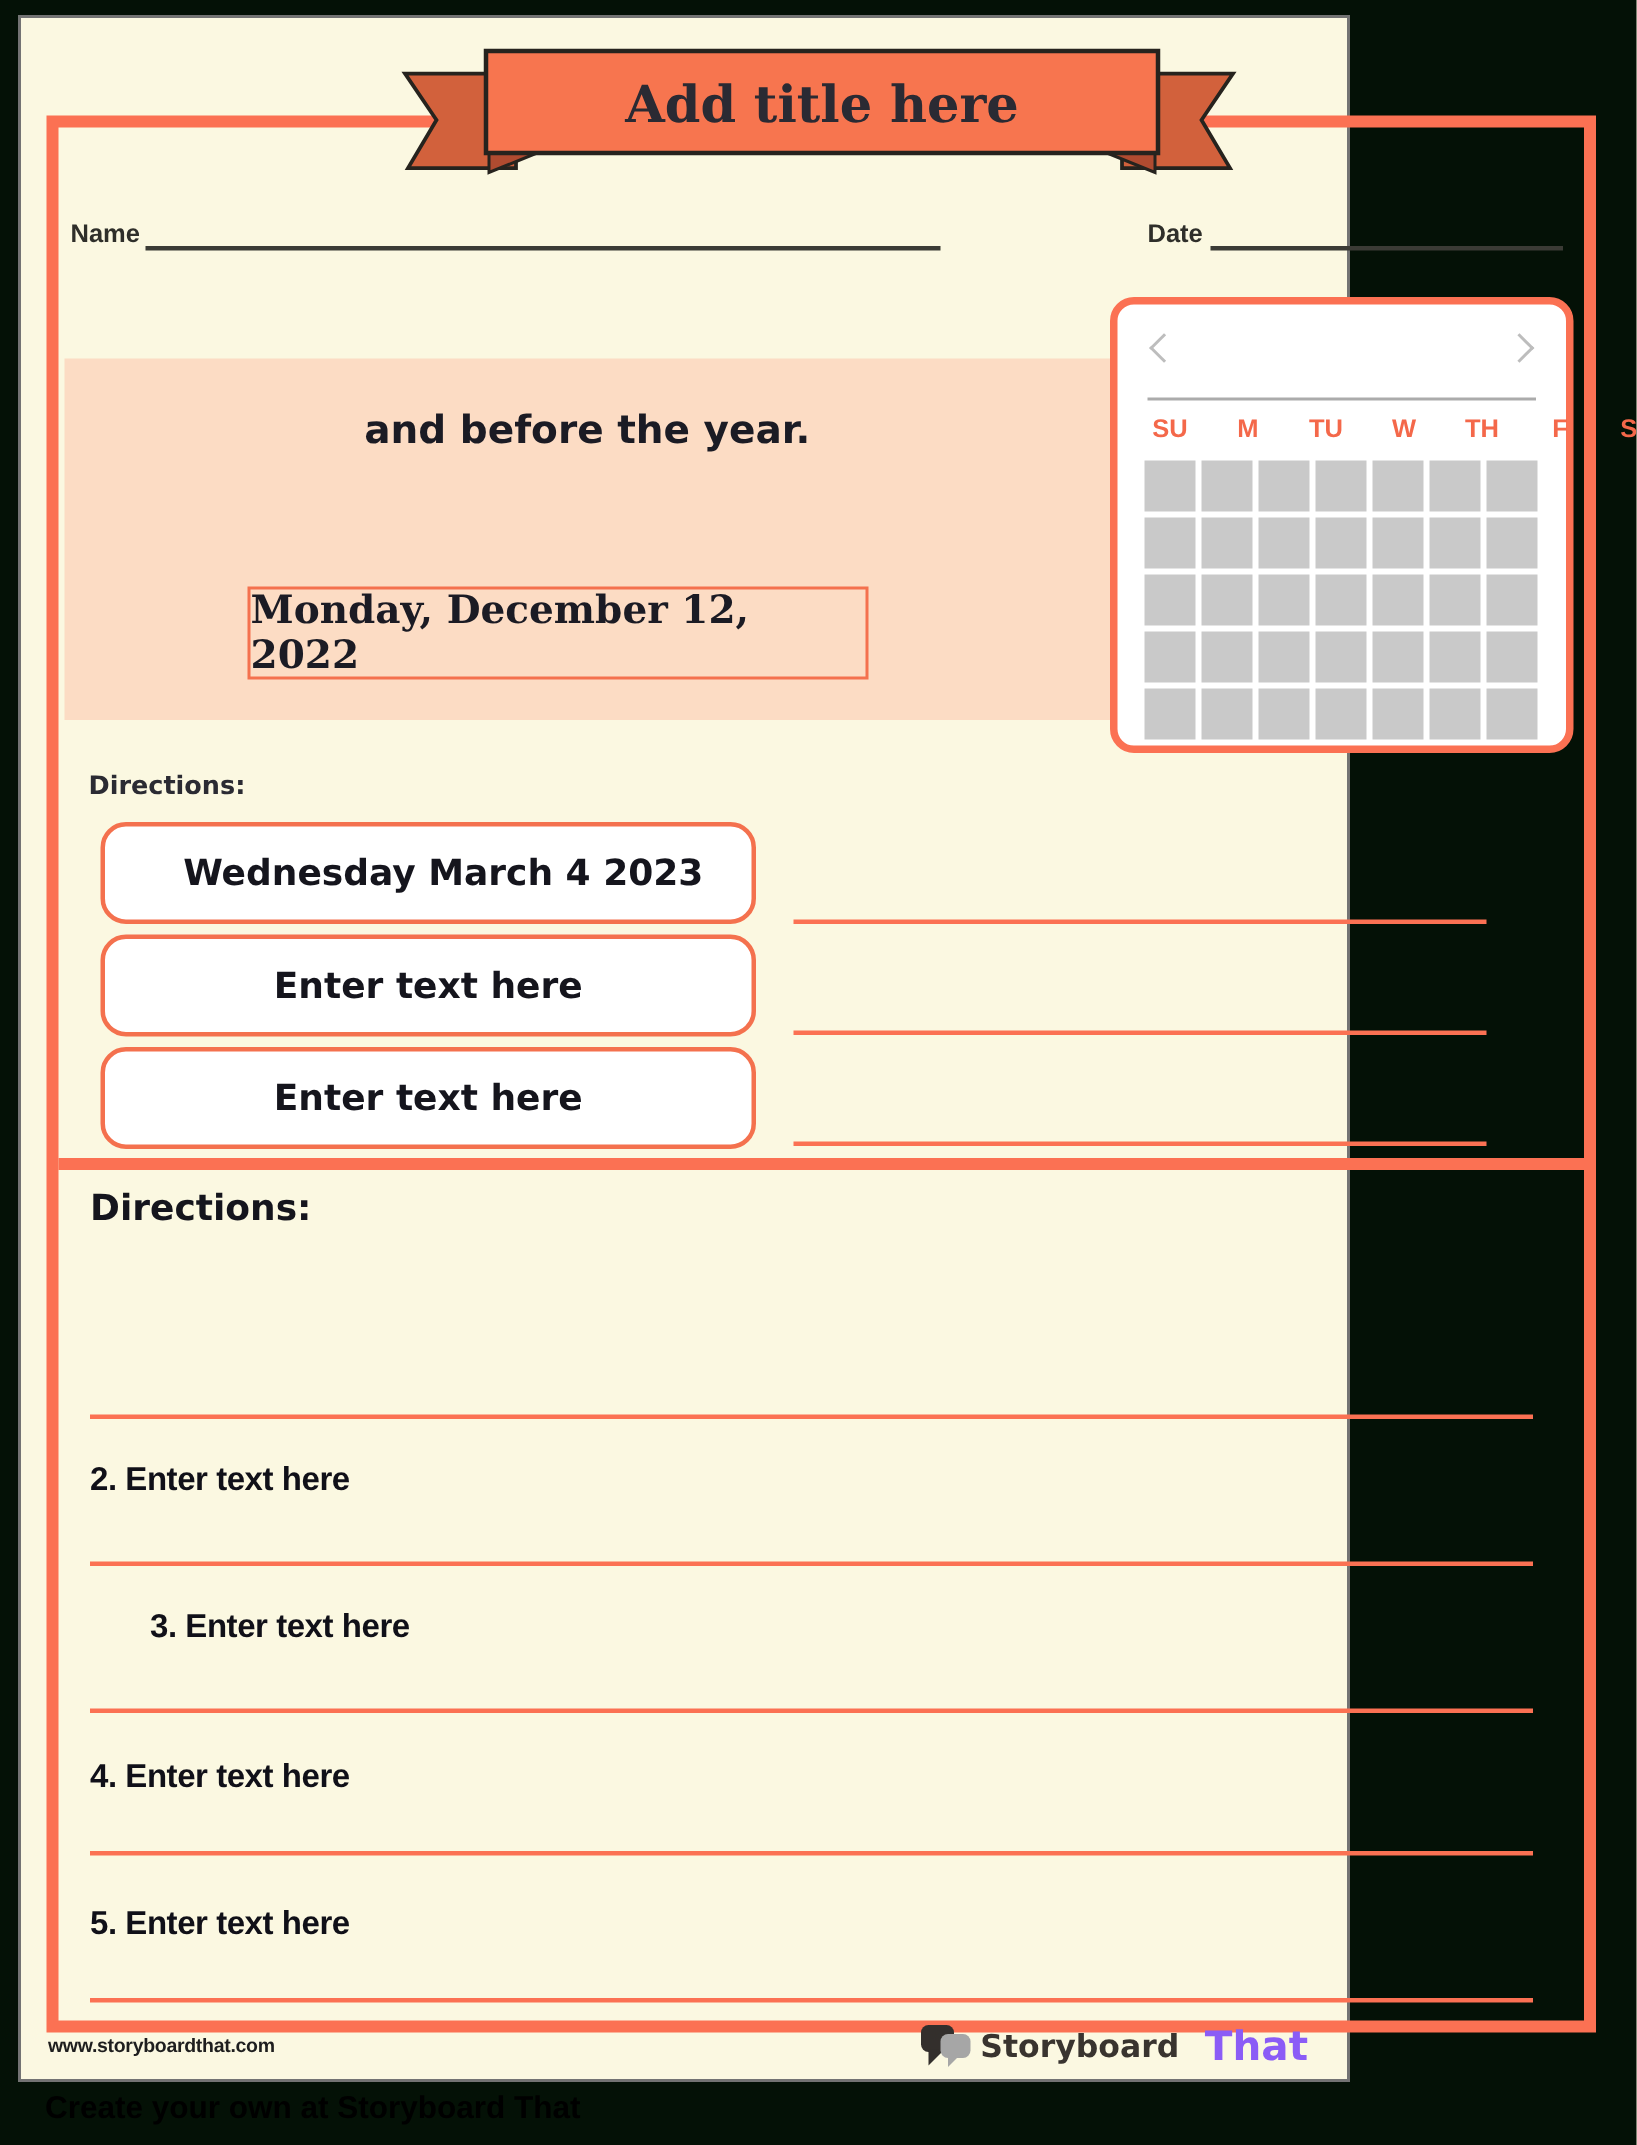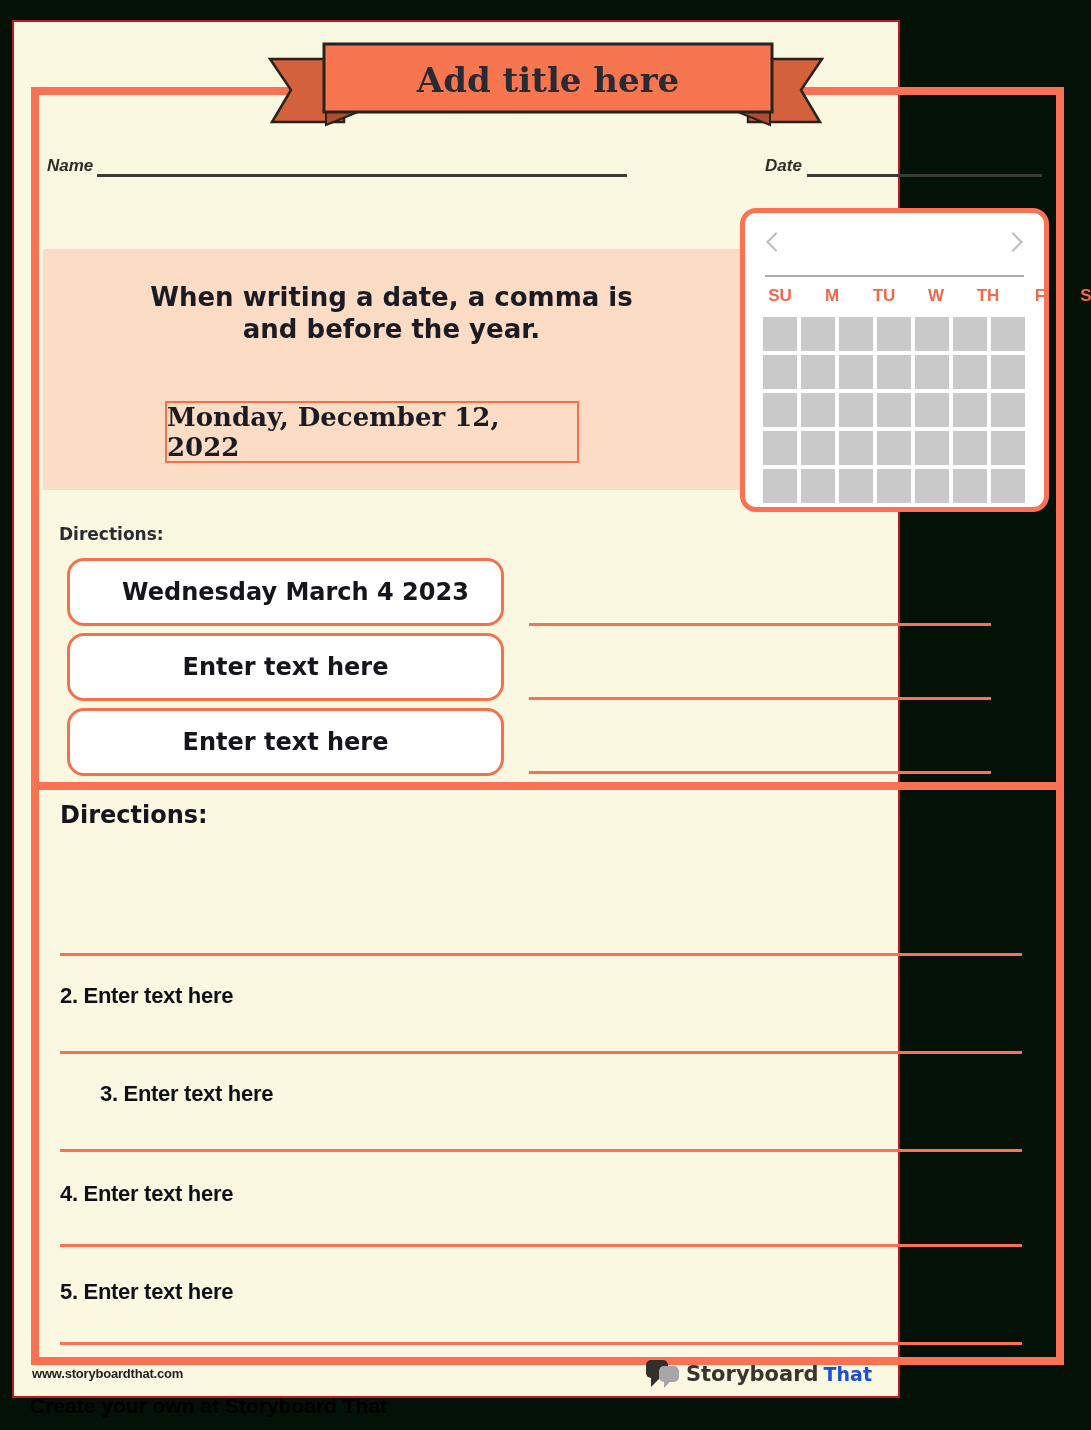--- a/index.html
+++ b/index.html
@@ -2,41 +2,41 @@
 <html style="--accent: #FB7153; --ribbon: #F7754F; --ribbon-shadow: #D2613C; --cream: #FBF8E1; --peach: #FCDCC4; --calendar-cell: #C9C9C9; --day-header-color: #F4684A;"><head>
 <meta charset="utf-8">
 <style>
   * { margin:0; padding:0; box-sizing:border-box; }
   html,body { width:1091px; height:1430px; }
   body { background:#041106; font-family:"DejaVu Sans", sans-serif; position:relative; overflow:hidden; }
 
   .stage { position:absolute; inset:0; }
 
   .page {
-    position:absolute; left:12px; top:20px; width:888px; height:1378px;
-    background:var(--cream,#FBF8E1); border:2px solid #b91c1c;
+    position:absolute; left:12px; top:10px; width:888px; height:1378px;
+    background:var(--cream,#FBF8E1); border:2px solid #737373;
   }
 
   
   .frame {
     position:absolute; left:17px; top:65px; width:1033px; height:1278px;
     border:8px solid var(--accent,#FB7153); z-index:1;
   }
   .frame-divider { position:absolute; left:0; right:0; top:687px; height:8px; background:var(--accent,#FB7153); }
 
   
   .ribbon-svg { position:absolute; left:250px; top:18px; z-index:3; }
   .ribbon-title {
     position:absolute; left:310px; top:26px; width:448px; height:64px; z-index:4;
     display:flex; align-items:center; justify-content:center;
     font-family:"DejaVu Serif", serif; font-weight:bold; font-size:34px; color:#2A2A33;
   }
 
   
-  .hdr-label { position:absolute; z-index:2; font-family:"Liberation Sans", sans-serif; font-weight:bold; font-size:17px; color:#2F2F2A;font-style:italic; }
+  .hdr-label { position:absolute; z-index:2; font-family:"Liberation Sans", sans-serif; font-weight:bold; font-size:17px; color:#2F2F2A; }
   .name-label { left:33px; top:134px; }
   .date-label { left:751px; top:134px; }
   .hdr-line { position:absolute; height:3px; background:#3B3B35; z-index:2; }
   .name-line { left:83px; top:152px; width:530px; }
   .date-line { left:793px; top:152px; width:235px; }
 
   
   .lesson-box { position:absolute; left:29px; top:227px; width:697px; height:241px; background:var(--peach,#FCDCC4); z-index:2; }
   .lesson-text { position:absolute; left:0; right:0; top:32px; text-align:center;
     font-weight:bold; font-size:26px; line-height:32px; color:#1B1B24; }
@@ -76,21 +76,21 @@
   .w-item-4 { top:1159px; } .w-item-5 { top:1257px; }
   .w-line { position:absolute; left:46px; width:962px; height:3px; background:var(--accent,#FB7153); z-index:2; }
   .w-line-1 { top:931px; } .w-line-2 { top:1029px; } .w-line-3 { top:1127px; }
   .w-line-4 { top:1222px; } .w-line-5 { top:1320px; }
 
   
   .site-url { position:absolute; left:18px; top:1344px; z-index:2;
     font-family:"Liberation Sans", sans-serif; font-weight:bold; font-size:13px; letter-spacing:-0.2px; color:#1E1E1E; }
   .logo { position:absolute; right:26px; top:1336px; z-index:2; display:flex; align-items:center; gap:5px; }
   .logo-primary { font-size:21px; font-weight:bold; color:#39342F; }
-  .logo-secondary { font-size:19px; font-weight:bold; color:#1d4ed8; }
+  .logo-secondary { font-size:27px; font-weight:bold; color:#8b5cf6;margin-left:12px; }
 
   .tagline { position:absolute; left:30px; top:1394px;
     font-family:"Liberation Sans", sans-serif; font-weight:bold; font-size:21px; color:#000000; }
 </style>
 </head>
 <body>
 
 <div class="stage">
   <div class="page">
 
@@ -107,21 +107,20 @@
     </svg>
     <div class="ribbon-title">Add title here</div>
 
     <span class="hdr-label name-label">Name</span>
     <div class="hdr-line name-line"></div>
     <span class="hdr-label date-label">Date</span>
     <div class="hdr-line date-line"></div>
 
     <div class="lesson-box">
       <div class="lesson-text">
-        <div>When writing a date, a comma is</div>
         <div>and before the year.</div>
       </div>
       <div class="example-box">
         <span>Monday, December 12, 2022</span>
       </div>
     </div>
 
     <div class="calendar">
       <span class="chev chev-left"></span>
       <span class="chev chev-right"></span>

